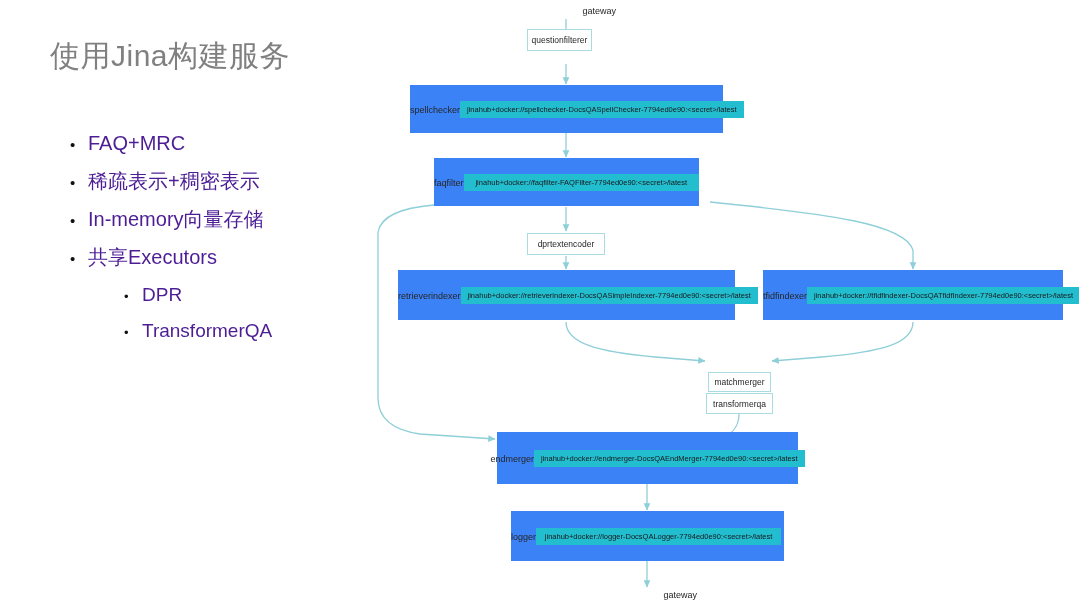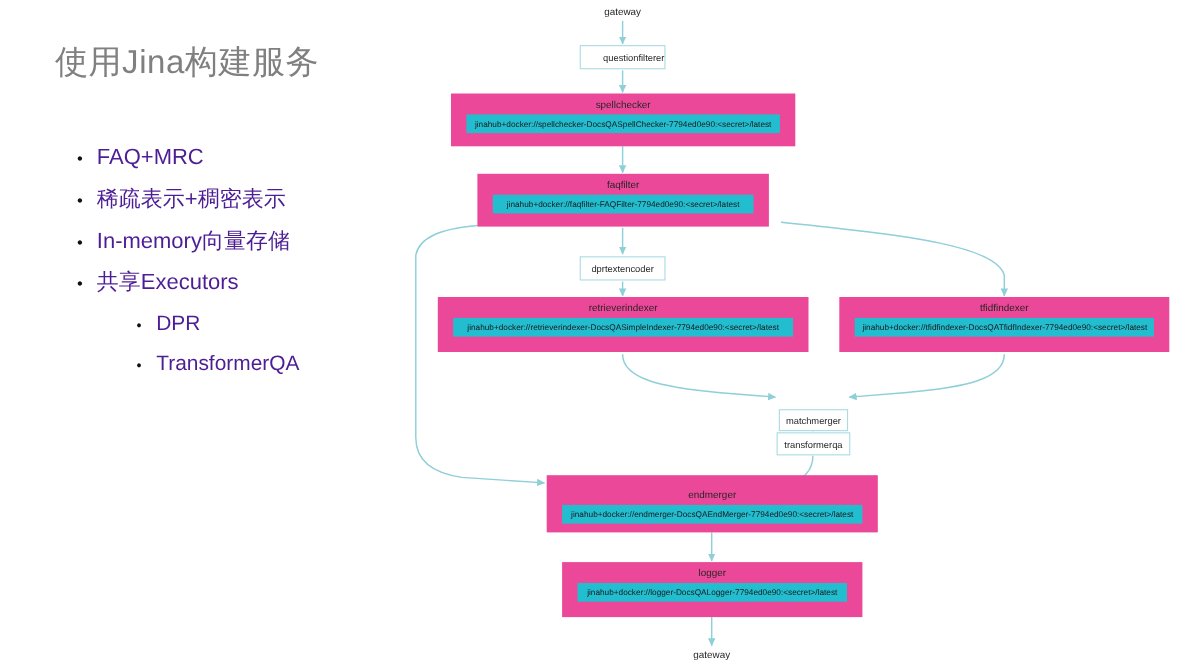--- a/index.html
+++ b/index.html
@@ -27,33 +27,33 @@
   .bul.lvl2{margin-left:54px;margin-bottom:14px;}
   .bul.lvl2 .dot{font-size:13px;}
   .bul.lvl2 .txt{font-size:19px;}
 
   
   #flow{position:absolute;left:0;top:0;width:1080px;height:608px;}
   #edges{position:absolute;left:0;top:0;width:1080px;height:608px;pointer-events:none;}
 
   .gwlabel{
     position:absolute;font-size:9px;color:#262626;
-    text-align:center;white-space:nowrap;
+    text-align:right;white-space:nowrap;
   }
   .plain{
     position:absolute;box-sizing:border-box;
     background:#ffffff;border:1px solid #a9dbe3;
     font-size:8.5px;color:#262626;
     display:flex;align-items:center;justify-content:center;
     white-space:nowrap;
   }
   .pod{
     position:absolute;box-sizing:border-box;
-    background:#ec4899;border:0;
-    display:flex;flex-direction:column;align-items:center;
+    background:#3b82f6;border:0;
+    display:flex;flex-direction:row;align-items:center;
   }
   .pod .podname{
     font-size:9px;color:#262626;margin-top:5px;margin-bottom:4px;
     white-space:nowrap;
   }
   .pod .chip{
     background:#23bdd0;color:#1a1a1a;font-size:7.5px;
     padding:4px 7px;white-space:nowrap;
     font-family:Liberation Sans, sans-serif;
     box-sizing:border-box;width:calc(100% - 28px);text-align:center;
@@ -126,21 +126,21 @@
         <path d="M739,414 C739,428 730,436 718,439 L706,441"></path>
 
         <path d="M647,484 L647,510"></path>
 
         <path d="M647,561 L647,587"></path>
       </g>
     </svg>
 
     <div class="gwlabel" style="left:516px;top:6px;width:100px;">gateway</div>
 
-    <div class="plain" style="left:527px;top:41px;width:78px;height:22px;justify-content:flex-end;">
+    <div class="plain" style="left:527px;top:29px;width:65px;height:22px;">
       <span>questionfilterer</span>
     </div>
 
     <div class="pod" style="left:410px;top:85px;width:313px;height:48px;">
       <div class="podname">spellchecker</div>
       <div class="chip">jinahub+docker://spellchecker-DocsQASpellChecker-7794ed0e90:&lt;secret&gt;/latest</div>
     </div>
 
     <div class="pod" style="left:434px;top:158px;width:265px;height:48px;">
       <div class="podname">faqfilter</div>

